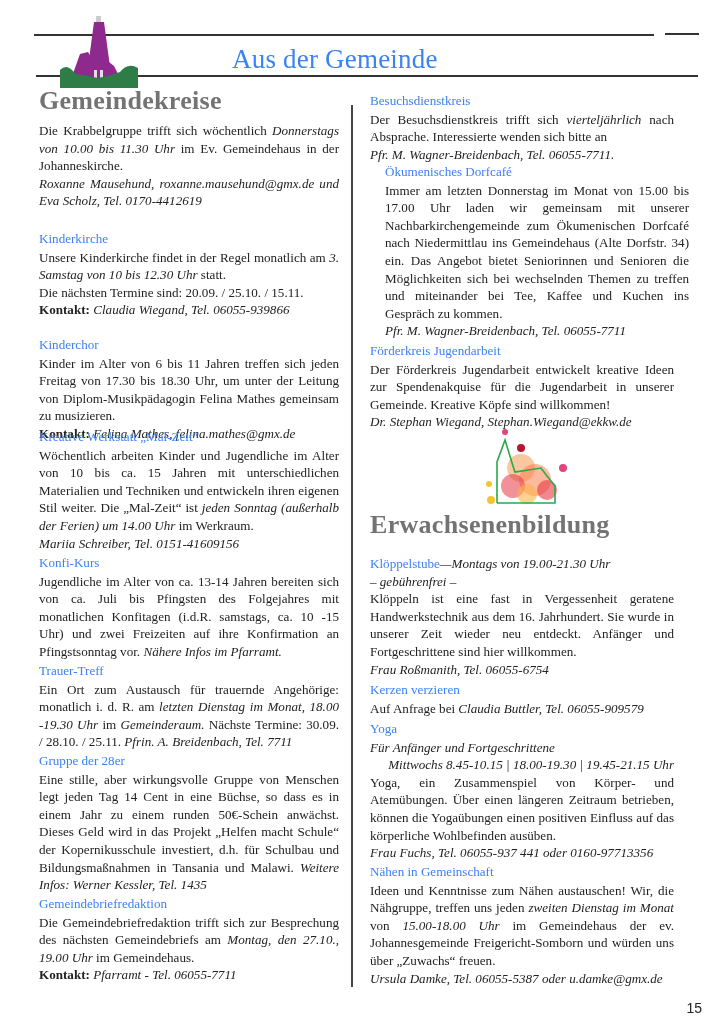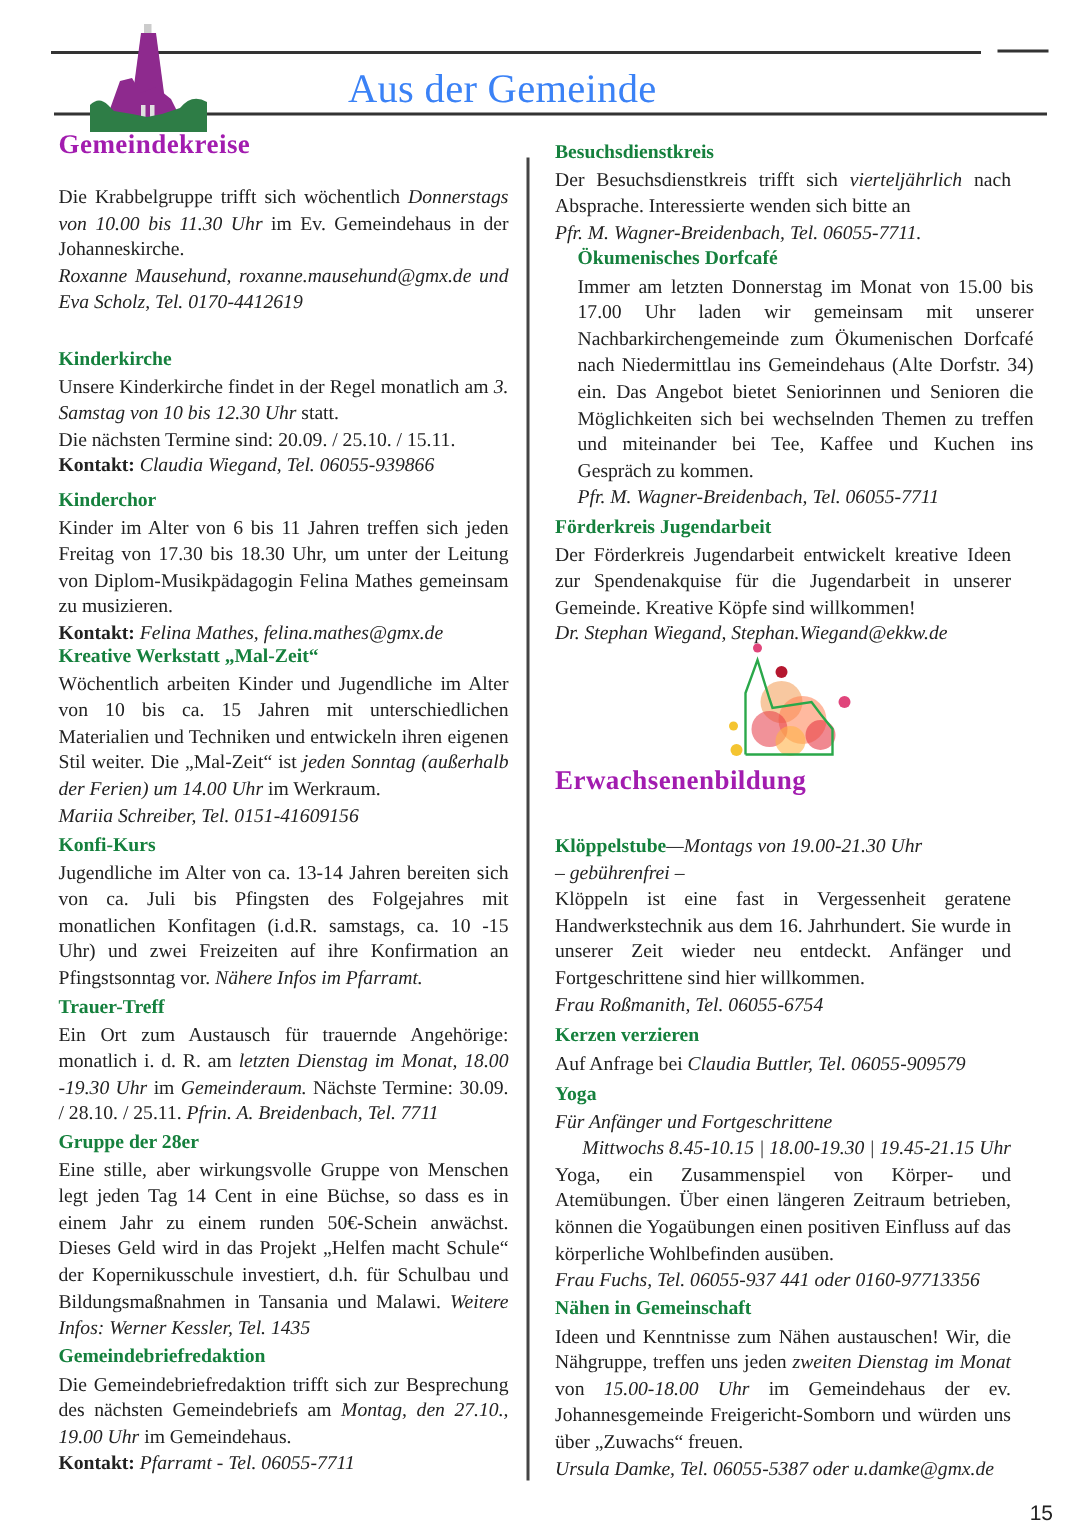--- a/index.html
+++ b/index.html
@@ -4,24 +4,24 @@
 <style>
   html, body { margin:0; padding:0; background:#fff; }
   body { width:724px; height:1024px; position:relative; overflow:hidden;
          font-family:"DejaVu Serif", "Liberation Serif", serif; color:#222; }
   .rule { position:absolute; height:2px; background:#333; }
   #logo { position:absolute; left:58px; top:12px; width:124px; height:80px; }
   .banner-title { position:absolute; left:232px; top:44px; font-family:"Liberation Serif", serif;
                   font-size:27px; color:#3b82f6; letter-spacing:0.2px; }
   .vline { position:absolute; left:351px; top:105px; width:1.5px; height:882px; background:#444; }
   .section-title { position:absolute; font-family:"Liberation Serif", serif; font-weight:bold;
-                   color:#a21caf; font-size:18px; letter-spacing:0.3px; }
+                   color:#737373; font-size:26px; letter-spacing:0.3px; }
   .item { position:absolute; font-family:"Liberation Serif", serif; font-size:13.1px; line-height:17.6px;
           text-align:justify; color:#222; }
-  .item-head { font-weight:bold; color:#15803d; font-size:13.1px; margin-bottom:1px; }
+  .item-head { font-weight:normal; color:#3b82f6; font-size:13.1px; margin-bottom:1px; }
   .item p { margin:0; }
   .it { font-style:italic; }
   .b { font-weight:bold; }
   .pagenum { position:absolute; right:22px; top:1000px; font-family:Liberation Sans, sans-serif; font-size:14px; color:#222; }
   #flower { position:absolute; left:483px; top:428px; width:90px; height:82px; }
 </style>
 </head>
 <body>
 
 <div class="rule" style="left:34px; top:34px; width:620px;"></div>
@@ -47,21 +47,21 @@
   <p class="it">Roxanne Mausehund, roxanne.mausehund@gmx.de und Eva Scholz, Tel. 0170-4412619</p>
 </div>
 
 <div class="item" style="left:39px; top:230px; width:300px;">
   <div class="item-head">Kinderkirche</div>
   <p><span>Unsere Kinderkirche findet in der Regel monatlich am </span><span class="it">3. Samstag von 10 bis 12.30 Uhr</span><span> statt.</span></p>
   <p style="text-align:left;">Die nächsten Termine sind: 20.09. / 25.10. / 15.11.</p>
   <p><span class="b">Kontakt:</span><span class="it"> Claudia Wiegand, Tel. 06055-939866</span></p>
 </div>
 
-<div class="item" style="left:39px; top:324px; width:300px;">
+<div class="item" style="left:39px; top:336px; width:300px;">
   <div class="item-head">Kinderchor</div>
   <p>Kinder im Alter von 6 bis 11 Jahren treffen sich jeden Freitag von 17.30 bis 18.30 Uhr, um unter der Leitung von Diplom-Musikpädagogin Felina Mathes gemeinsam zu musizieren.</p>
   <p><span class="b">Kontakt:</span><span class="it"> Felina Mathes, felina.mathes@gmx.de</span></p>
 </div>
 
 <div class="item" style="left:39px; top:428px; width:300px;">
   <div class="item-head">Kreative Werkstatt „Mal-Zeit“</div>
   <p><span>Wöchentlich arbeiten Kinder und Jugendliche im Alter von 10 bis ca. 15 Jahren mit unterschiedlichen Materialien und Techniken und entwickeln ihren eigenen Stil weiter. Die „Mal-Zeit“ ist </span><span class="it">jeden Sonntag (außerhalb der Ferien) um 14.00 Uhr</span><span> im Werkraum.</span></p>
   <p class="it">Mariia Schreiber, Tel. 0151-41609156</p>
 </div>

